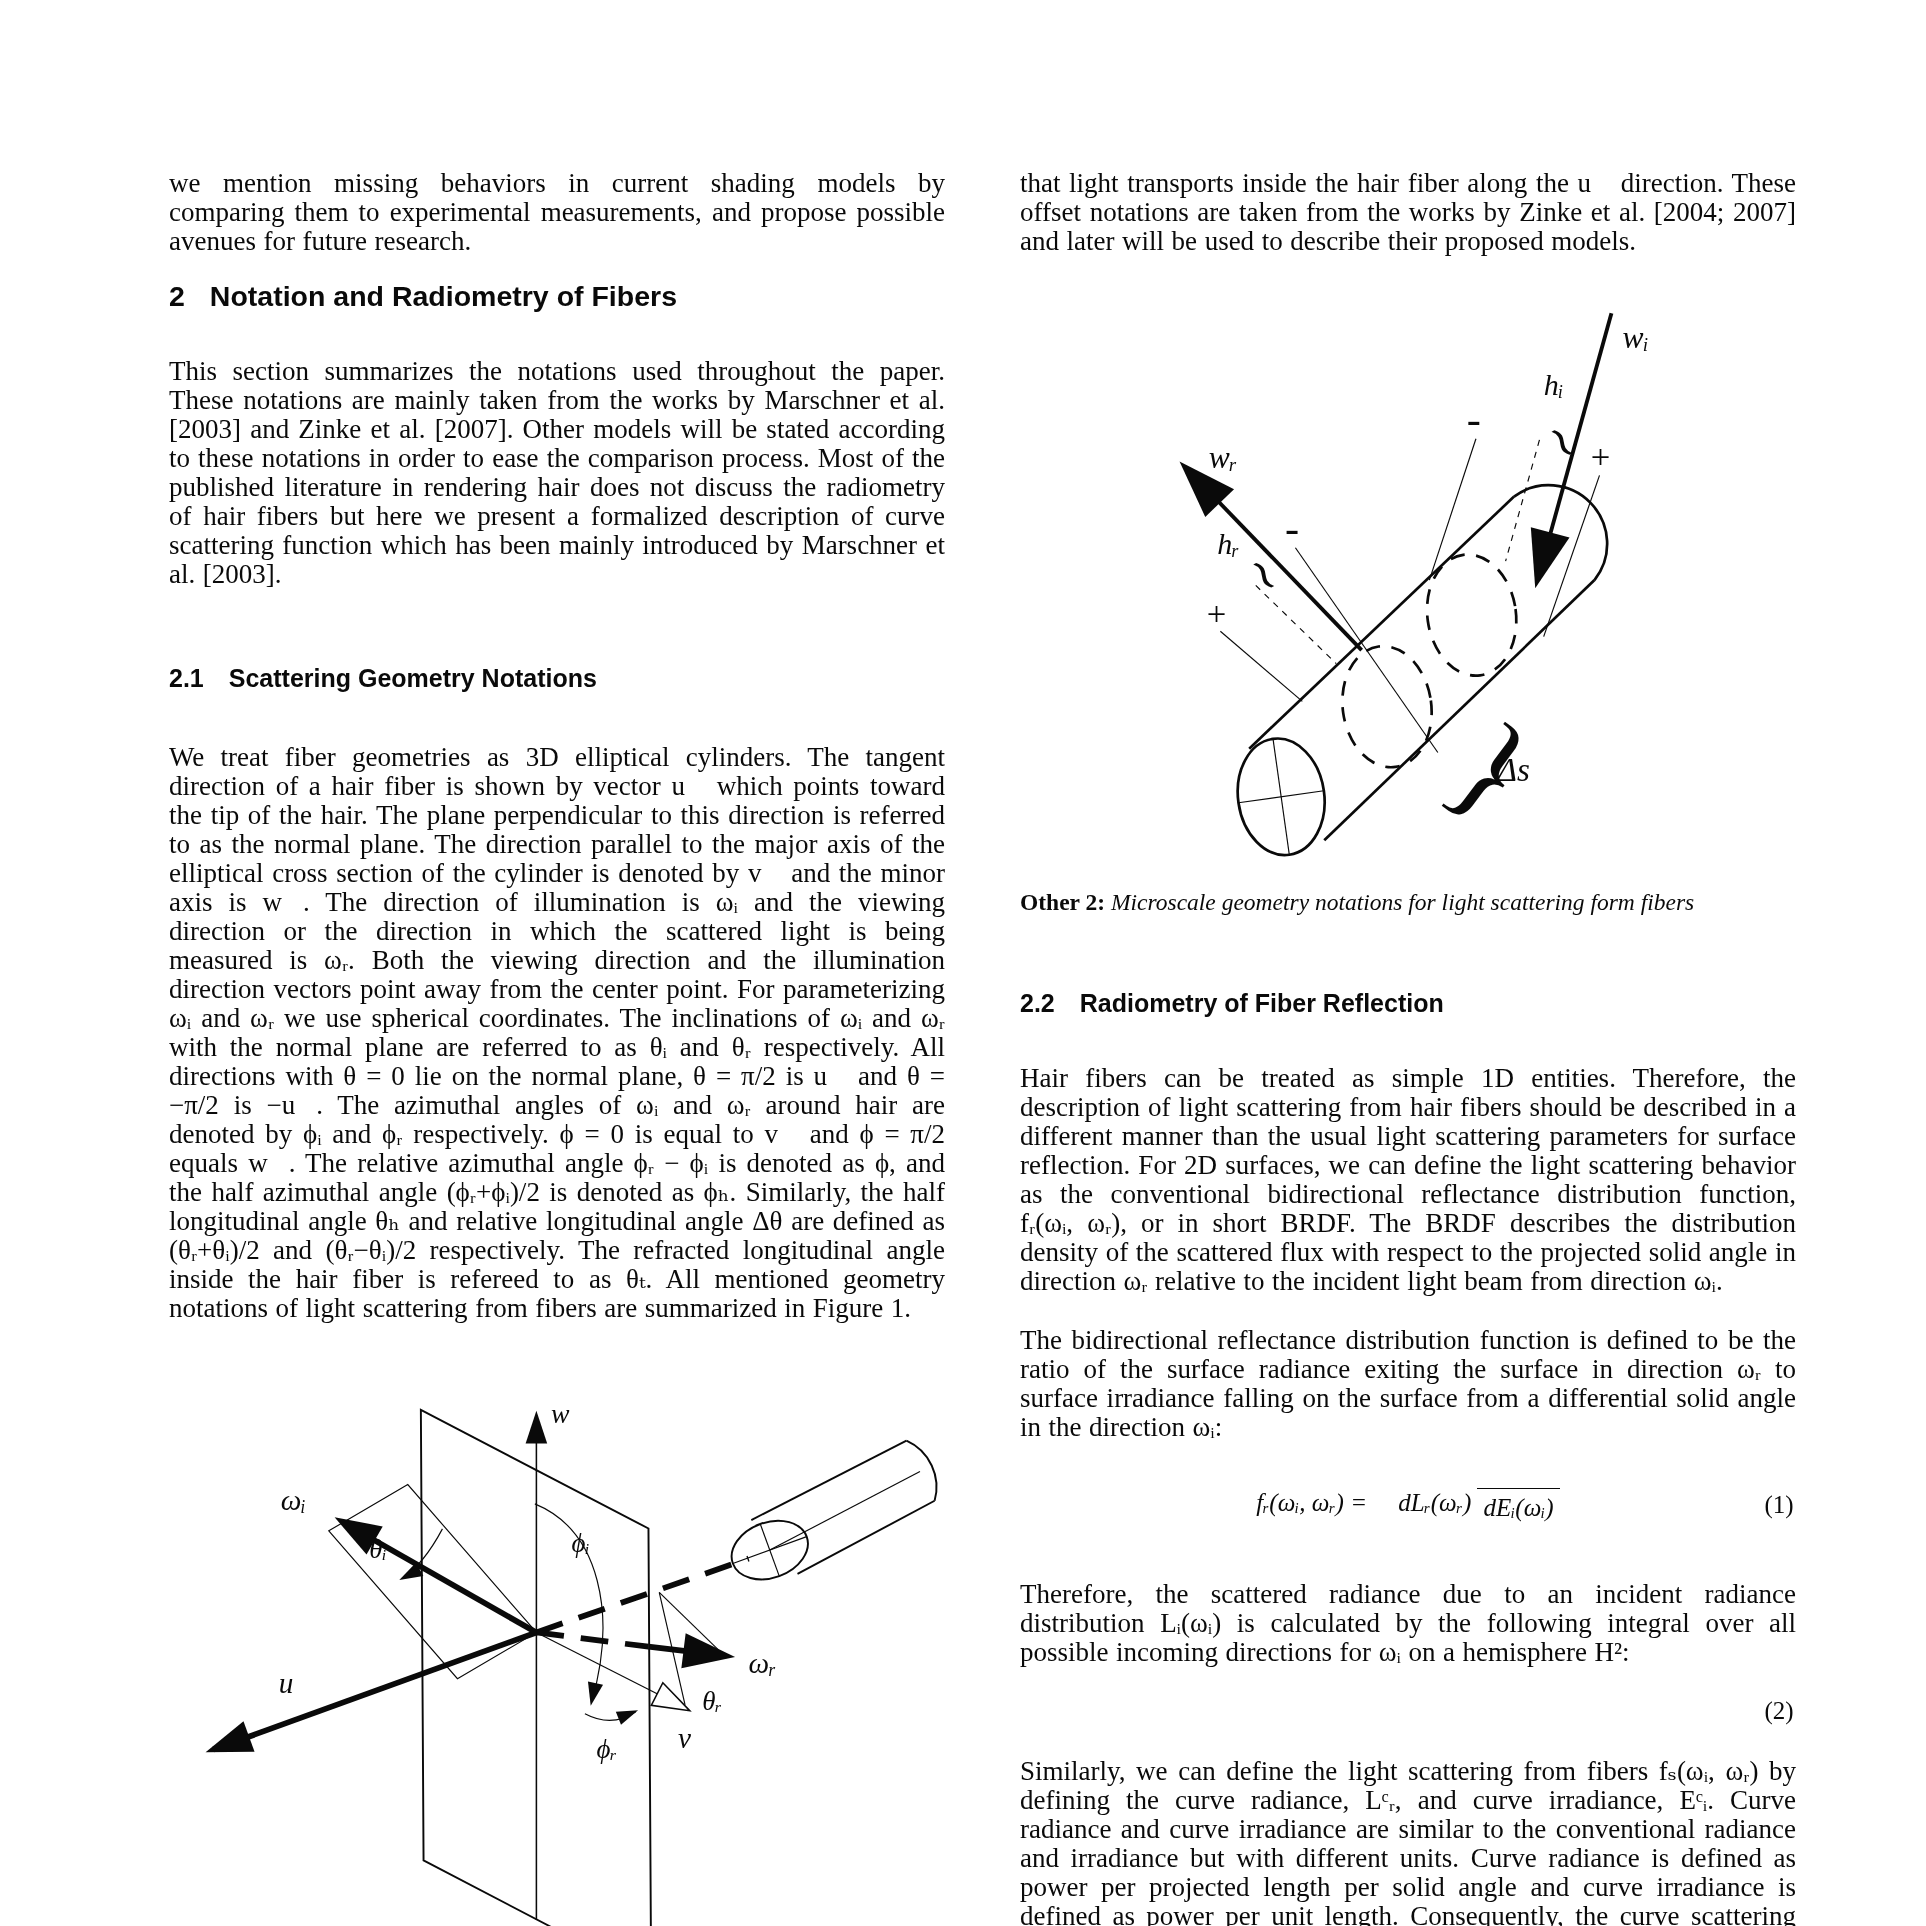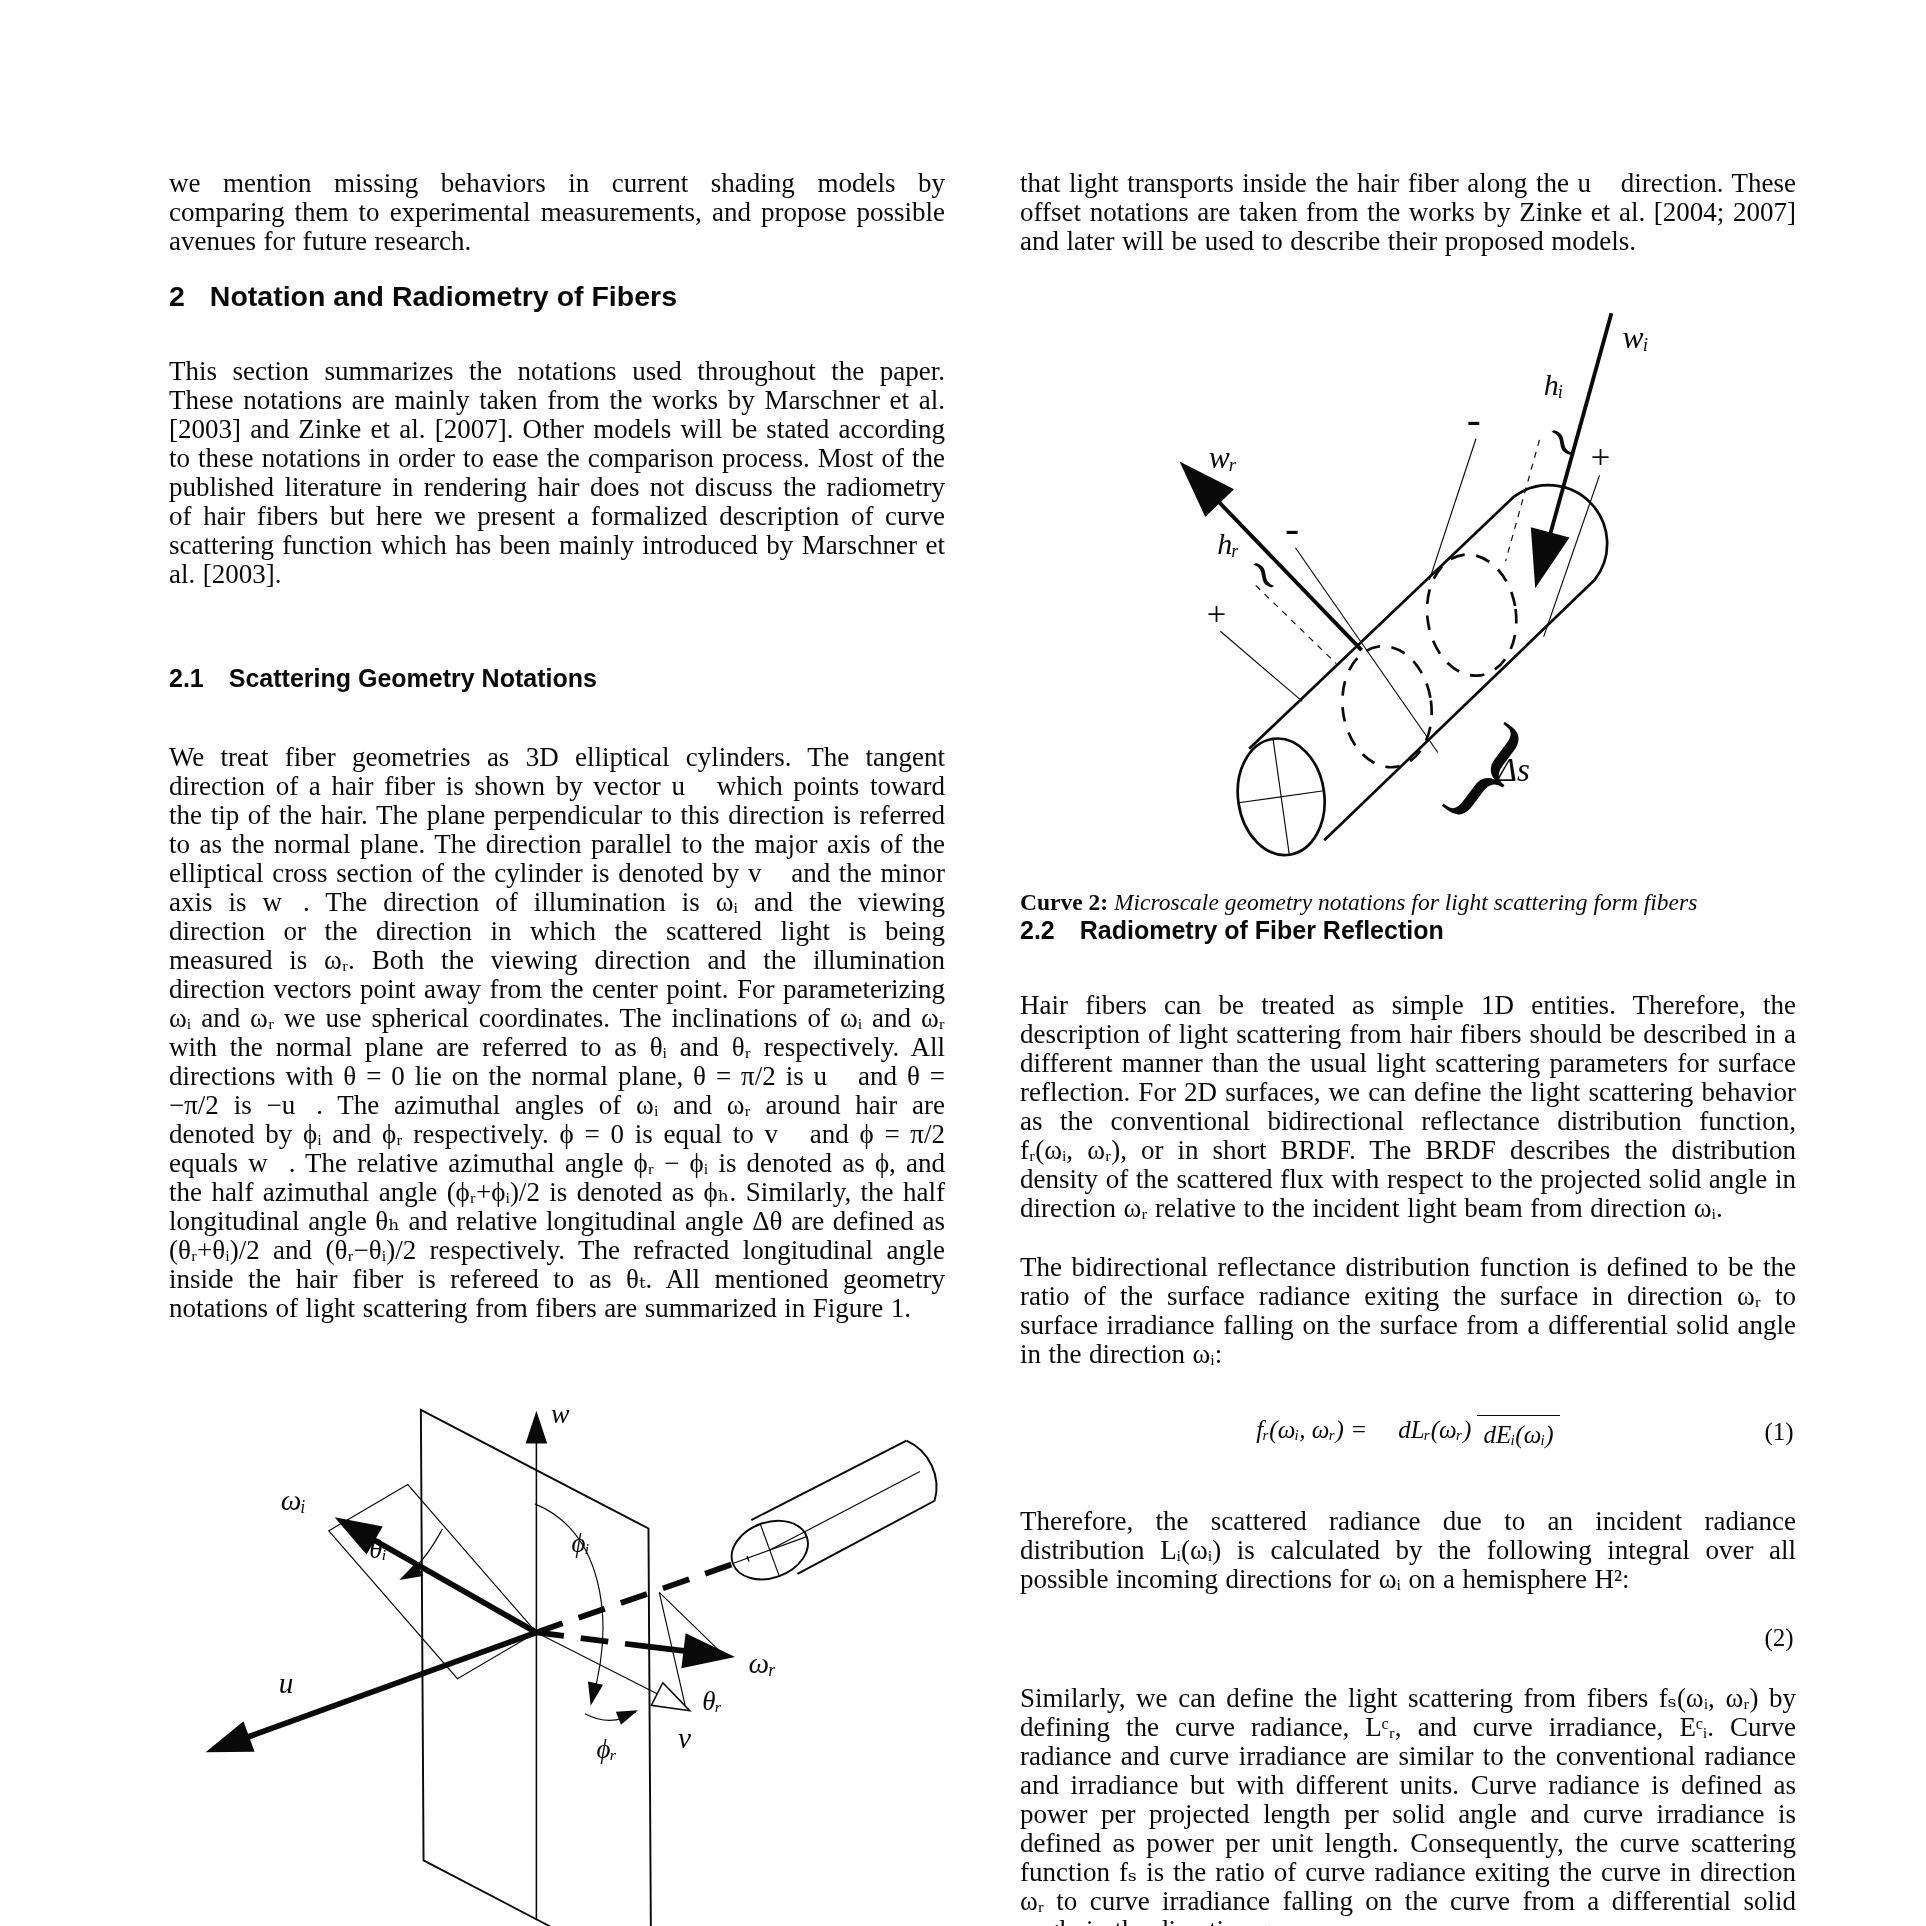--- a/index.html
+++ b/index.html
@@ -21,21 +21,21 @@
     font-weight:bold; font-size:25px; line-height:1; white-space:nowrap; }
   .h-num { display:inline-block; margin-right:25px; } .mt200 { margin-top:77px; }
   .figure { display:block; }
   .fig1 { margin-top:42px; }
   .fig2 { margin-top:50px; }
   .caption { font-size:23.5px; line-height:31px; margin:0; }
   .cap1 { margin-top:3.1px; }
   .cap2 { margin-top:19px; }
   .caption .cap-label { font-weight:bold; font-style:normal; }
   .caption .cap-text  { font-style:italic; }
-  .h3m { }
+  .h3m { margin-top:73px; }
   .p6m { margin-top:48px; } .p7m { margin-top:30px; } .p8m { margin-top:58px; }
   .p9m { margin-top:46px; } .p2m { margin-top:46px; }
   .p3m { margin-top:52px; }
   .equation {
     position:relative; display:flex; justify-content:center; align-items:center;
     font-size:25px; font-style:italic; margin-top:46px;
   }
   .eq2m { margin-top:44px; }
   .eq-lhs { margin-right:25px; white-space:nowrap; }
   .frac { display:inline-flex; flex-direction:row; align-items:center; }
@@ -210,21 +210,21 @@
         <line class="stroke" stroke-width="3" x1="520" y1="845" x2="733" y2="1027"></line>
       </g>
 
       <g>
         <text class="figsign" font-size="330" transform="translate(1098,1245) rotate(37)">}</text>
         <text class="figlabel" x="1240" y="1235" font-size="86">Δs</text>
       </g>
     </svg>
 
     <p class="caption cap2">
-      <span class="cap-label">Curve 2:</span>
+      <span class="cap-label">Other 2:</span>
       <span class="cap-text">Microscale geometry notations for light scattering form fibers</span>
     </p>
 
     <div class="h-minor h3m">
       <span class="h-num">2.2</span><span>Radiometry of Fiber Reflection</span>
     </div>
 
     <p class="para p6m">Hair fibers can be treated as simple 1D entities. Therefore, the description of light scattering from hair fibers should be described in a different manner than the usual light scattering parameters for surface reflection. For 2D surfaces, we can define the light scattering behavior as the conventional bidirectional reflectance distribution function, fᵣ(ωᵢ, ωᵣ), or in short BRDF. The BRDF describes the distribution density of the scattered flux with respect to the projected solid angle in direction ωᵣ relative to the incident light beam from direction ωᵢ.</p>
 
     <p class="para p7m">The bidirectional reflectance distribution function is defined to be the ratio of the surface radiance exiting the surface in direction ωᵣ to surface irradiance falling on the surface from a differential solid angle in the direction ωᵢ:</p>

